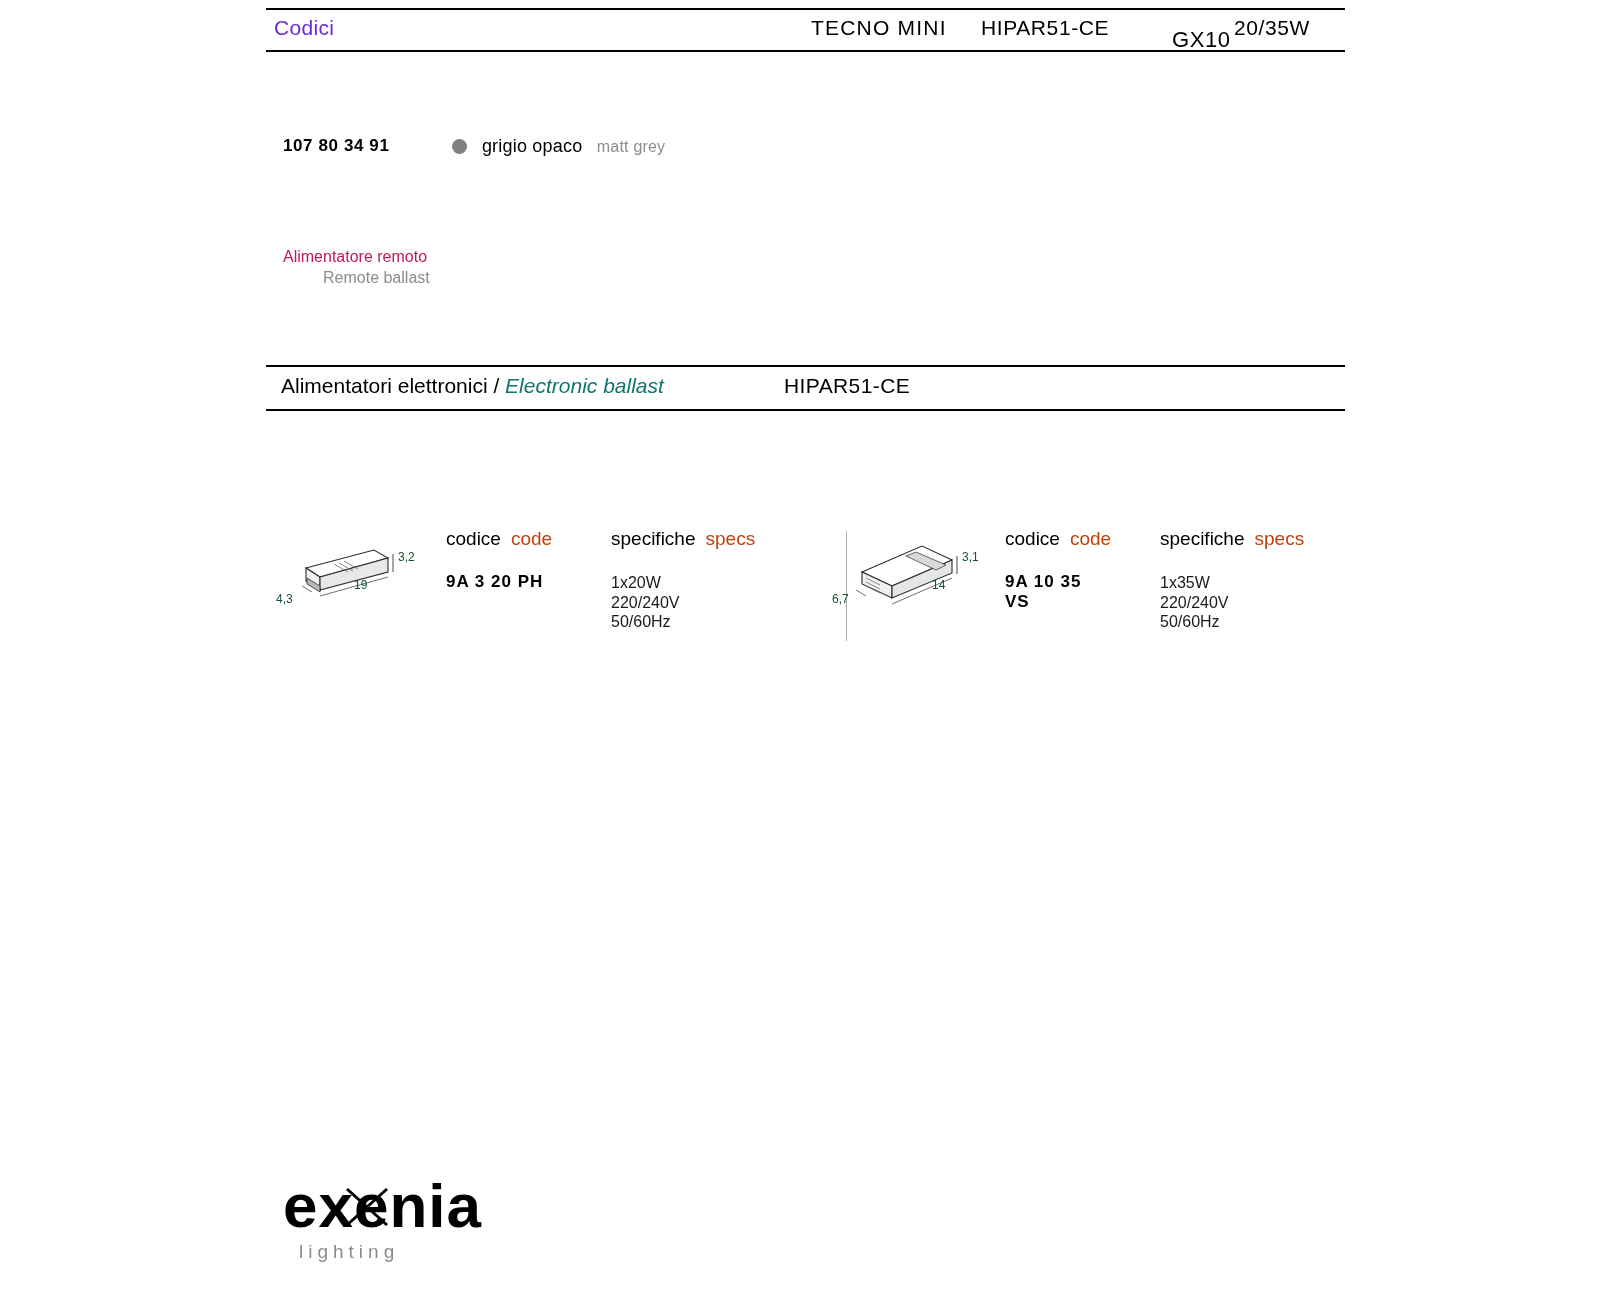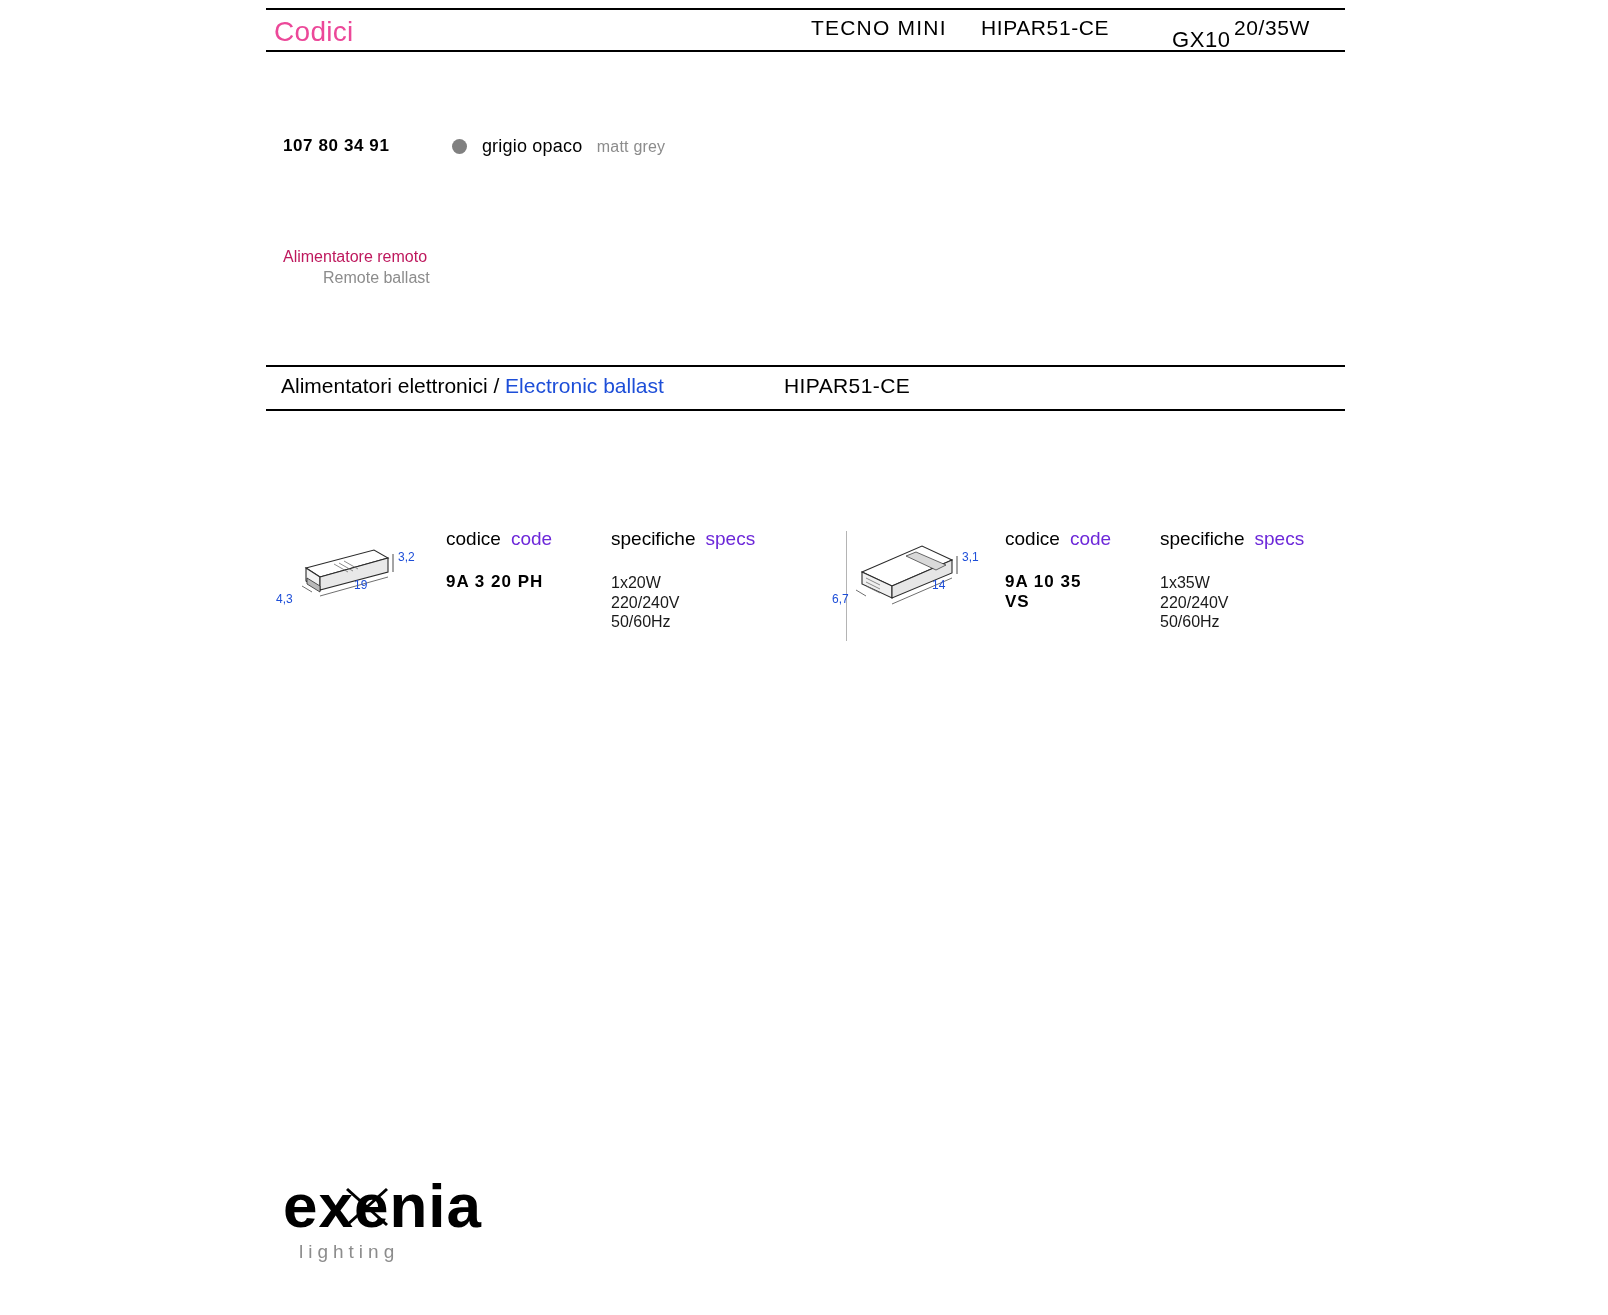--- a/index.html
+++ b/index.html
@@ -29,23 +29,23 @@
     position: absolute;
     left: 266px;
     top: 16px;
     width: 1079px;
     height: 34px;
   }
   .header-codici {
     position: absolute;
     left: 8px;
     top: 0px;
-    font-size: 28px;
+    font-size: 21px;
     letter-spacing: 0.3px;
-    color: #ec4899;
+    color: #6d28d9;
   }
   .header-family {
     position: absolute;
     left: 545px;
     top: 0px;
     font-size: 21px;
     letter-spacing: 1.2px;
   }
   .header-type {
     position: absolute;
@@ -154,21 +154,21 @@
     height: 2px;
     background: #000000;
   }
   .sec-title {
     position: absolute;
     left: 281px;
     top: 374px;
     font-size: 21px;
     white-space: nowrap;
   }
-  .sec-title .en { color: #1d4ed8; }
+  .sec-title .en { color: #0f766e; font-style: italic; }
   .sec-type {
     position: absolute;
     left: 784px;
     top: 374px;
     font-size: 21px;
     letter-spacing: 0.4px;
   }
   .sec-rule-bot {
     position: absolute;
     left: 266px;
@@ -199,21 +199,21 @@
     position: absolute;
     left: 0;
     top: 0;
     width: 150px;
     height: 110px;
   }
 
   .dim {
     position: absolute;
     font-size: 12px;
-    color: #1d4ed8;
+    color: #14532d;
   }
 
   .col-code {
     position: absolute;
     top: 8px;
   }
   .ballast.one .col-code { left: 170px; }
   .ballast.two .col-code { left: 165px; }
 
   .col-specs {
@@ -222,21 +222,21 @@
   }
   .ballast.one .col-specs { left: 335px; }
   .ballast.two .col-specs { left: 320px; }
 
   .lbl-it {
     font-size: 19px;
     color: #000000;
   }
   .lbl-en {
     font-size: 19px;
-    color: #6d28d9;
+    color: #c2410c;
     margin-left: 10px;
   }
   .code-val {
     font-size: 17px;
     font-weight: bold;
     letter-spacing: 1px;
     margin-top: 22px;
   }
   .spec-lines {
     margin-top: 23px;

